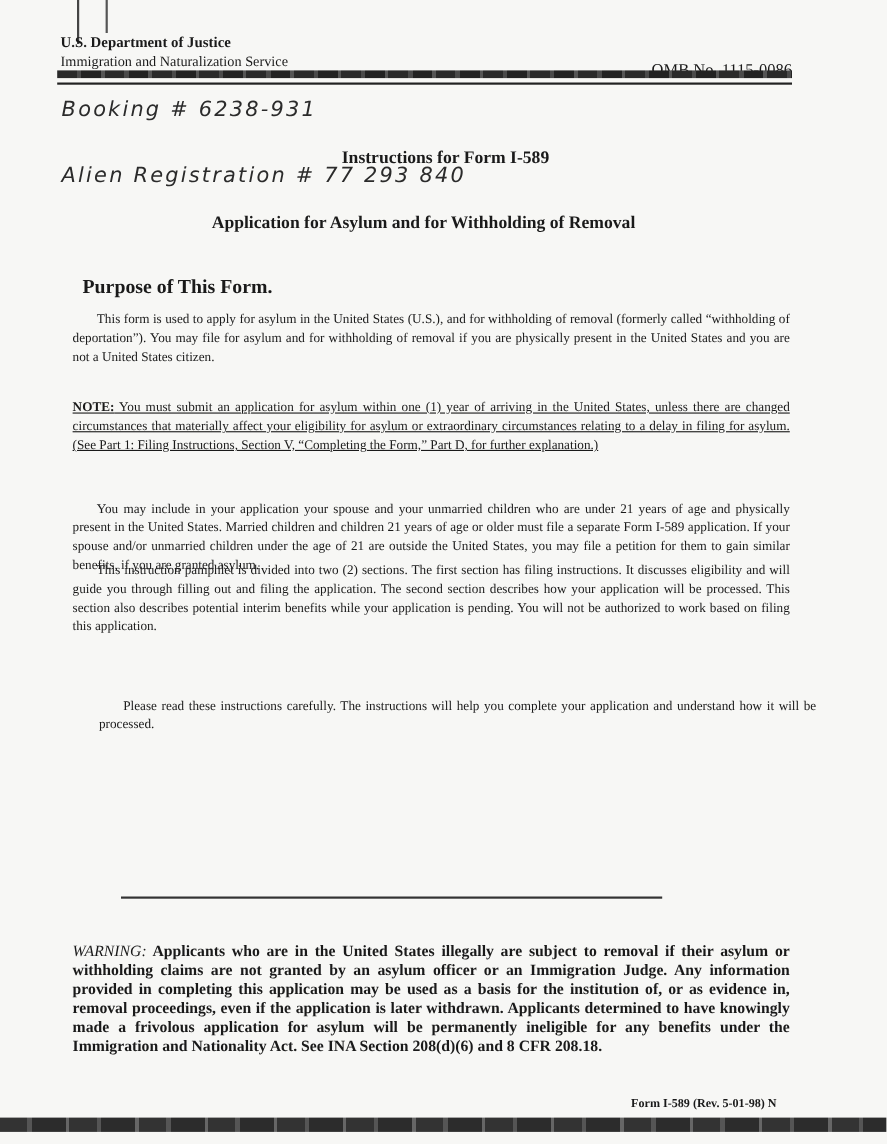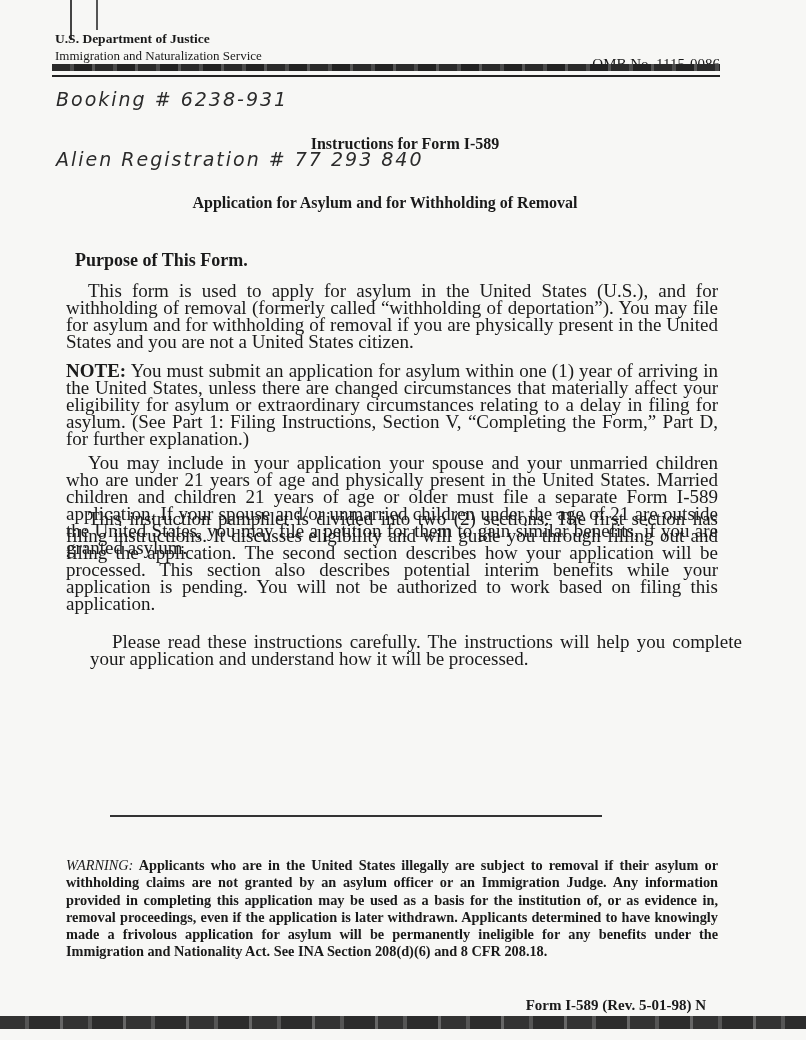--- a/index.html
+++ b/index.html
@@ -22,32 +22,32 @@
     font-family: "DejaVu Sans", sans-serif; font-weight: 200; letter-spacing: 2px;
     color: #2b2b2b; font-size: 19px; font-style: italic;
   }
   .hw1 { left: 56px; top: 88px; }
   .hw2 { left: 56px; top: 112px; margin-top: 36px; }
   .doc-title { left: 0; width: 770px; text-align: center; font-weight: bold; font-size: 16px; }
   .title1 { top: 135px; padding-left: 40px; box-sizing: border-box; }
   .title2 { top: 154px; margin-top: 40px; }
   .section-heading { left: 59px; top: 250px; font-size: 18px; font-weight: bold; margin-left: 16px; }
   .para {
-    left: 66px; width: 652px; font-size: 19px; line-height: 17px; text-align: justify;
+    left: 66px; width: 652px; font-size: 12px; line-height: 17px; text-align: justify;
   }
   .para .indent { display: inline-block; width: 22px; }
   .p1 { top: 282px; }
-  .p2 { top: 362px; }
+  .p2 { top: 362px; text-decoration: underline; }
   .p3 { top: 454px; }
   .p4 { top: 510px; }
   .p5 { top: 633px; margin-left: 24px; }
   .divider { left: 110px; top: 815px; width: 492px; height: 1.5px; background: #333; }
   .warning { left: 66px; top: 836px; width: 652px; font-size: 14.3px; line-height: 17.3px; text-align: justify; font-weight: bold; margin-top: 21px; }
   .warning .label { font-style: italic; font-weight: normal; }
-  .form-id { right: 100px; top: 997px; font-size: 15px; font-weight: bold; }
+  .form-id { right: 100px; top: 997px; font-size: 11px; font-weight: bold; }
   .bottom-bar {
     left: 0; top: 1016px; width: 806px; height: 13px;
     background: repeating-linear-gradient(90deg, #333 0 25px, #555 25px 29px, #2c2c2c 29px 60px, #666 60px 63px);
   }
   .staple { left: 70px; top: 0; width: 2px; height: 40px; background: #444; }
   .staple2 { left: 96px; top: 0; width: 2px; height: 30px; background: #555; }
 </style>
 </head>
 <body>
 

